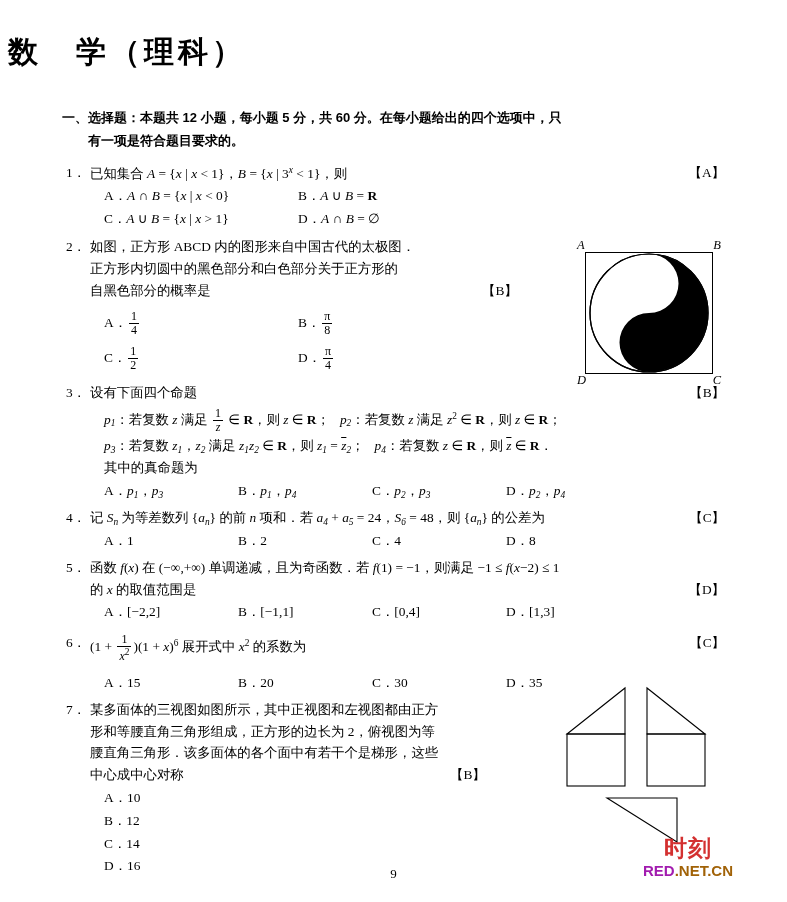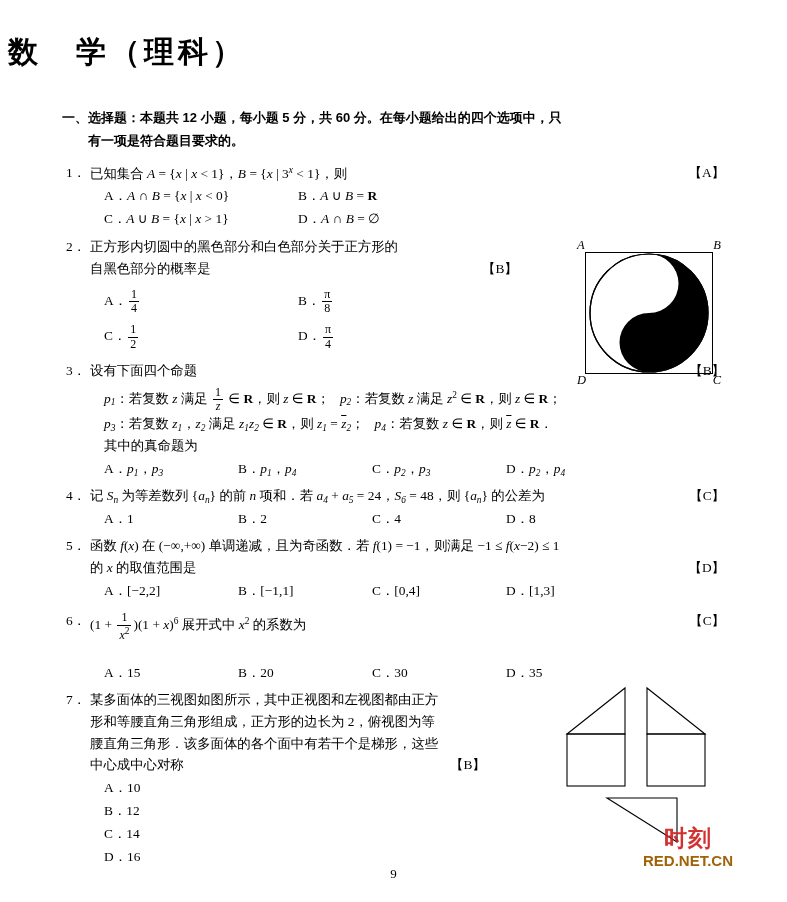--- a/index.html
+++ b/index.html
@@ -132,42 +132,42 @@
   .fig-views {
     position: absolute;
     right: 56px;
     top: 650px;
     width: 172px;
     height: 165px;
   }
   .watermark {
     position: absolute;
     right: 36px;
-    bottom: 64px;
+    bottom: 54px;
     width: 126px;
     text-align: center;
     user-select: none;
   }
   .wm-top {
     font-family: "Liberation Sans", sans-serif;
     font-weight: bold;
     font-size: 23px;
     color: #d01f1f;
     letter-spacing: 1px;
     line-height: 1;
     opacity: .92;
   }
   .wm-bot {
     font-family: "Liberation Sans", sans-serif;
     font-weight: bold;
     font-size: 15px;
     line-height: 1.2;
     margin-top: 2px;
   }
-  .wm-bot .red { color: #a16207; text-align: center; }
+  .wm-bot .red { color: #a21caf; text-align: center; }
   .wm-bot .gray { color: #a16207; }
   .q7-opts div { margin-top: 2px; padding-left: 14px; }
 </style>
 </head>
 <body>
 
 <div class="page">
 
   <div class="title">数　学（理科）</div>
 
@@ -192,20 +192,21 @@
         <div class="opts-row">
           <div class="op-a">C．<i>A</i> ∪ <i>B</i> = {<i>x</i> | <i>x</i> &gt; 1}</div>
           <div class="op-b">D．<i>A</i> ∩ <i>B</i> = ∅</div>
         </div>
       </div>
     </div>
 
     <div class="q" style="margin-top:8px;">
       <div class="q-num">2．</div>
       <div class="q-body" style="width:420px;">
+        <div class="stem">如图，正方形 ABCD 内的图形来自中国古代的太极图．</div>
         <div class="stem">正方形内切圆中的黑色部分和白色部分关于正方形的</div>
         <div class="stem">
           <span>自黑色部分的概率是</span>
           <span style="position:absolute; left:392px;">【B】</span>
         </div>
         <div class="opts-row" style="margin-top:8px;">
           <div class="op-a">A．<span class="frac"><span class="num">1</span><span class="den">4</span></span></div>
           <div class="op-b">B．<span class="frac"><span class="num">π</span><span class="den">8</span></span></div>
         </div>
         <div class="opts-row" style="margin-top:8px;">
@@ -275,21 +276,21 @@
       </div>
     </div>
 
     <div class="q" style="margin-top:10px;">
       <div class="q-num">6．</div>
       <div class="q-body">
         <div class="stem">
           <span class="ans-inline">【C】</span>
           (1 + <span class="frac"><span class="num">1</span><span class="den"><i>x</i><span class="sup">2</span></span></span>)(1 + <i>x</i>)<span class="sup">6</span> 展开式中 <i>x</i><span class="sup">2</span> 的系数为
         </div>
-        <div class="opts-row opts-4" style="margin-top:22px;">
+        <div class="opts-row opts-4" style="margin-top:10px;">
           <div>A．15</div>
           <div>B．20</div>
           <div>C．30</div>
           <div>D．35</div>
         </div>
       </div>
     </div>
 
     <div class="q" style="margin-top:6px;">
       <div class="q-num">7．</div>

